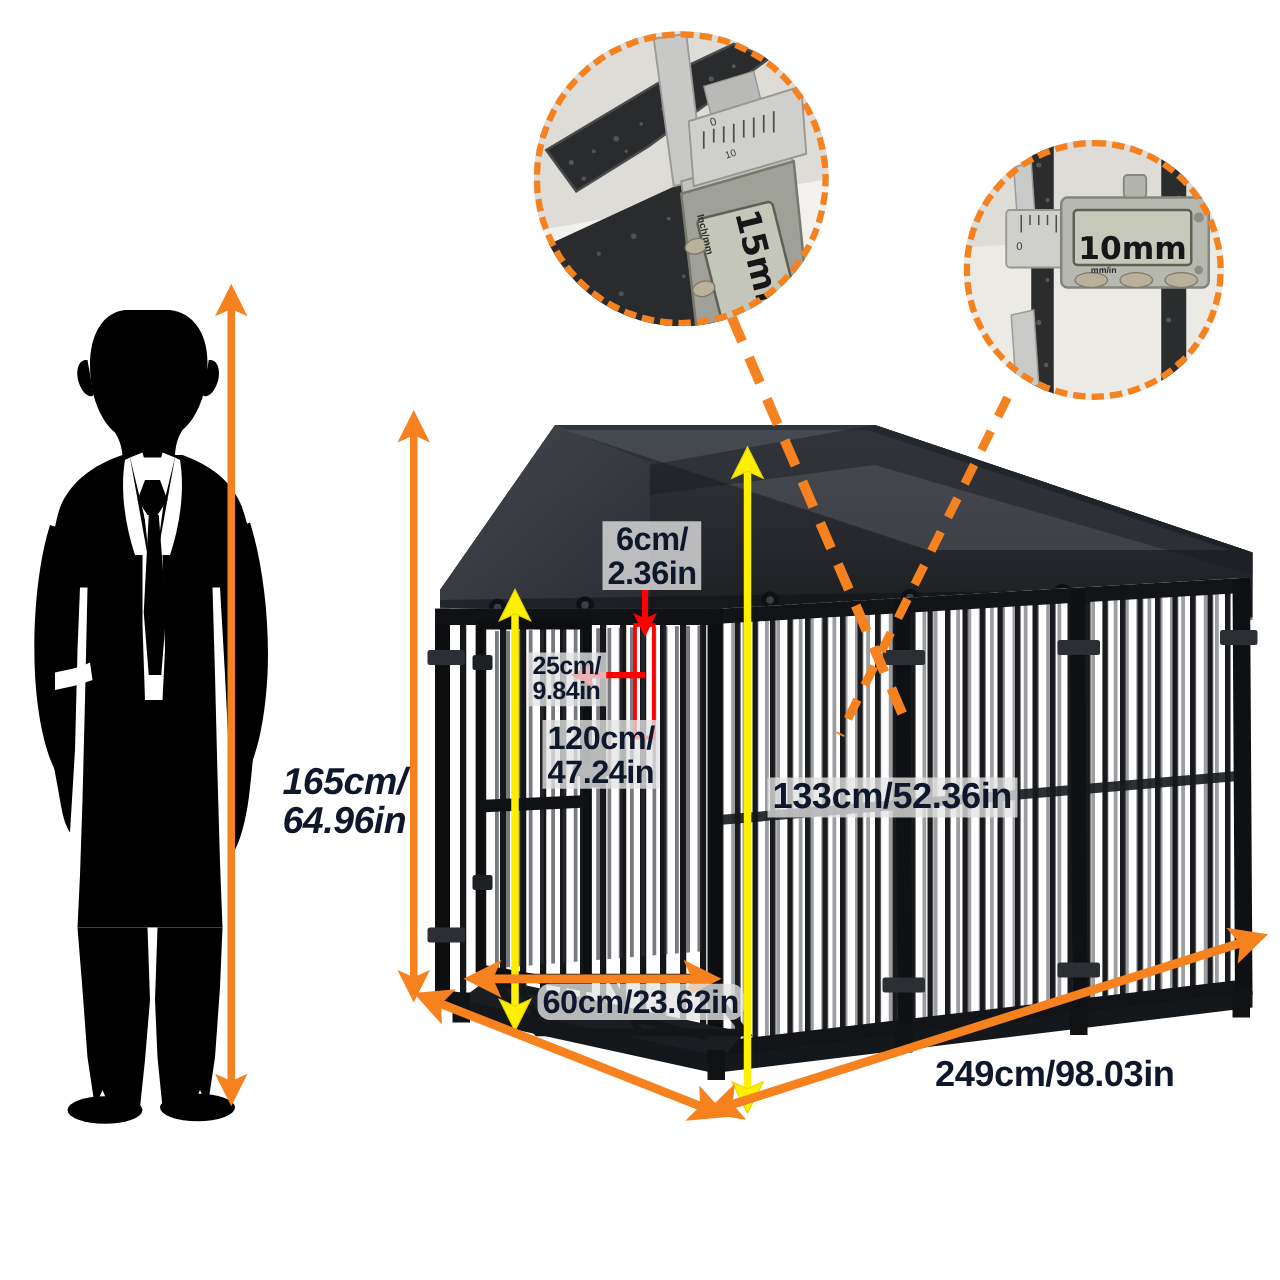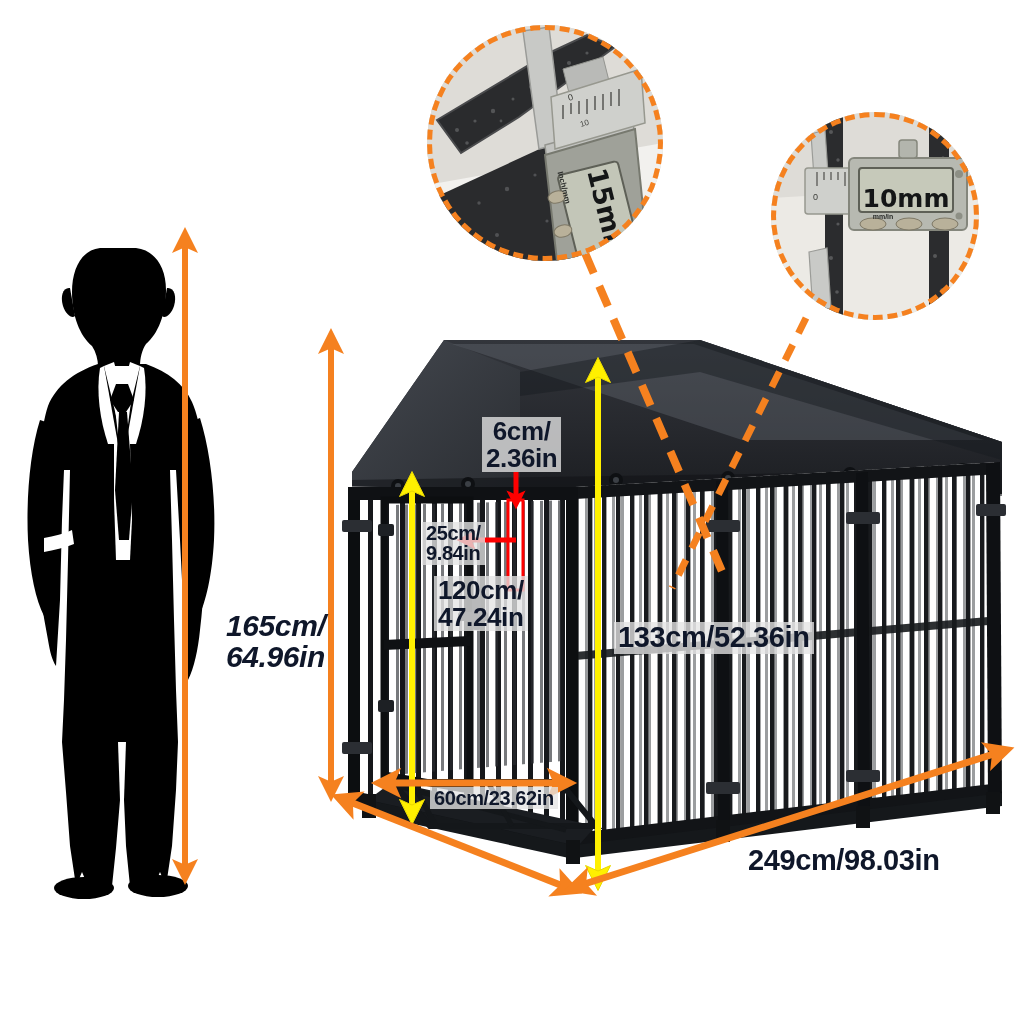--- a/index.html
+++ b/index.html
@@ -433,18 +433,18 @@
 2.36in</div>
 
   <div class="dimlabel boxed" style="left:422px;top:522px;font-size:20px;">25cm/
 9.84in</div>
 
   <div class="dimlabel boxed" style="left:434px;top:576px;font-size:26px;">120cm/
 47.24in</div>
 
   <div class="dimlabel boxed" style="left:614px;top:622px;font-size:29px;">133cm/52.36in</div>
 
-  <div class="dimlabel boxed" style="left:430px;top:787px;font-size:20px;">60cm/23.62in</div>
+  <div class="dimlabel boxed" style="left:430px;top:787px;font-size:26px;border-radius:10px;">60cm/23.62in</div>
 
 
   <div class="dimlabel nolabelbg" style="left:748px;top:846px;font-size:29px;">249cm/98.03in</div>
 
 </div>
 
 </body></html>

